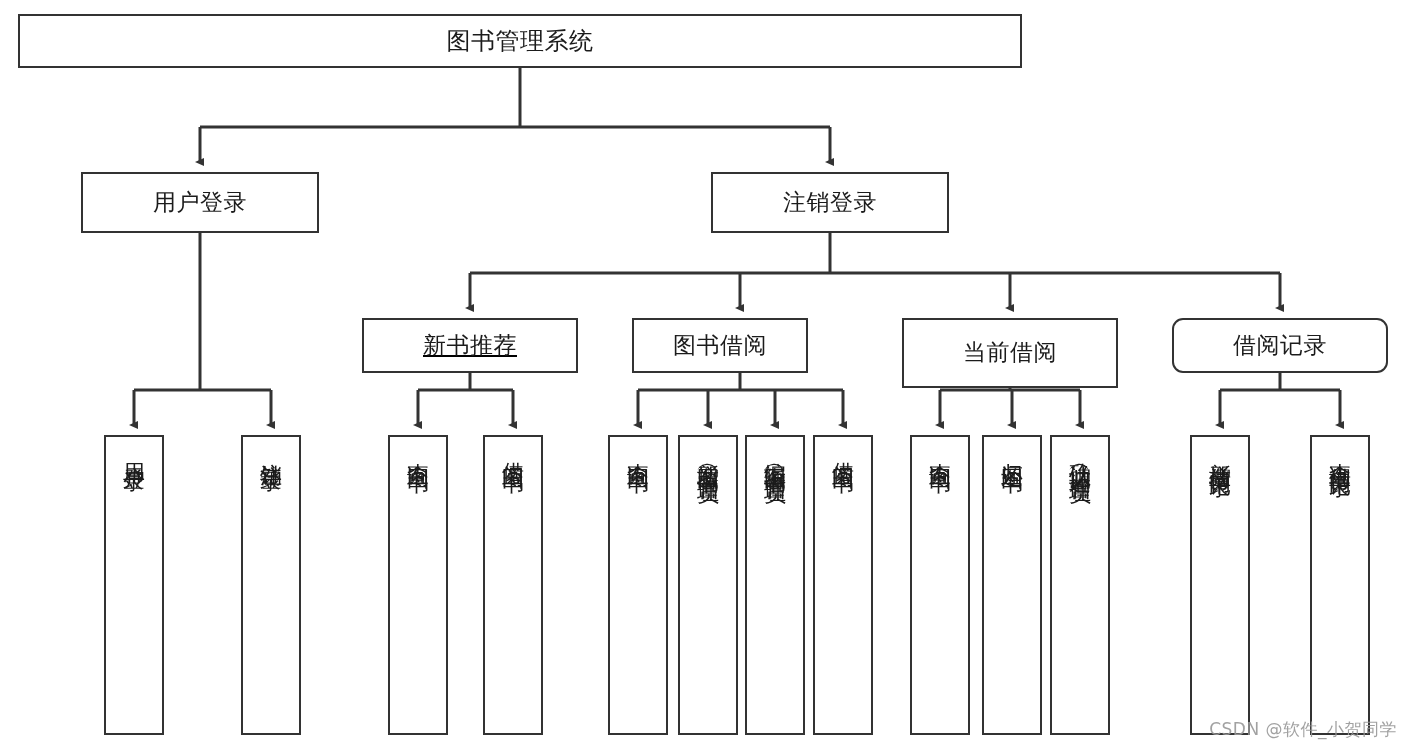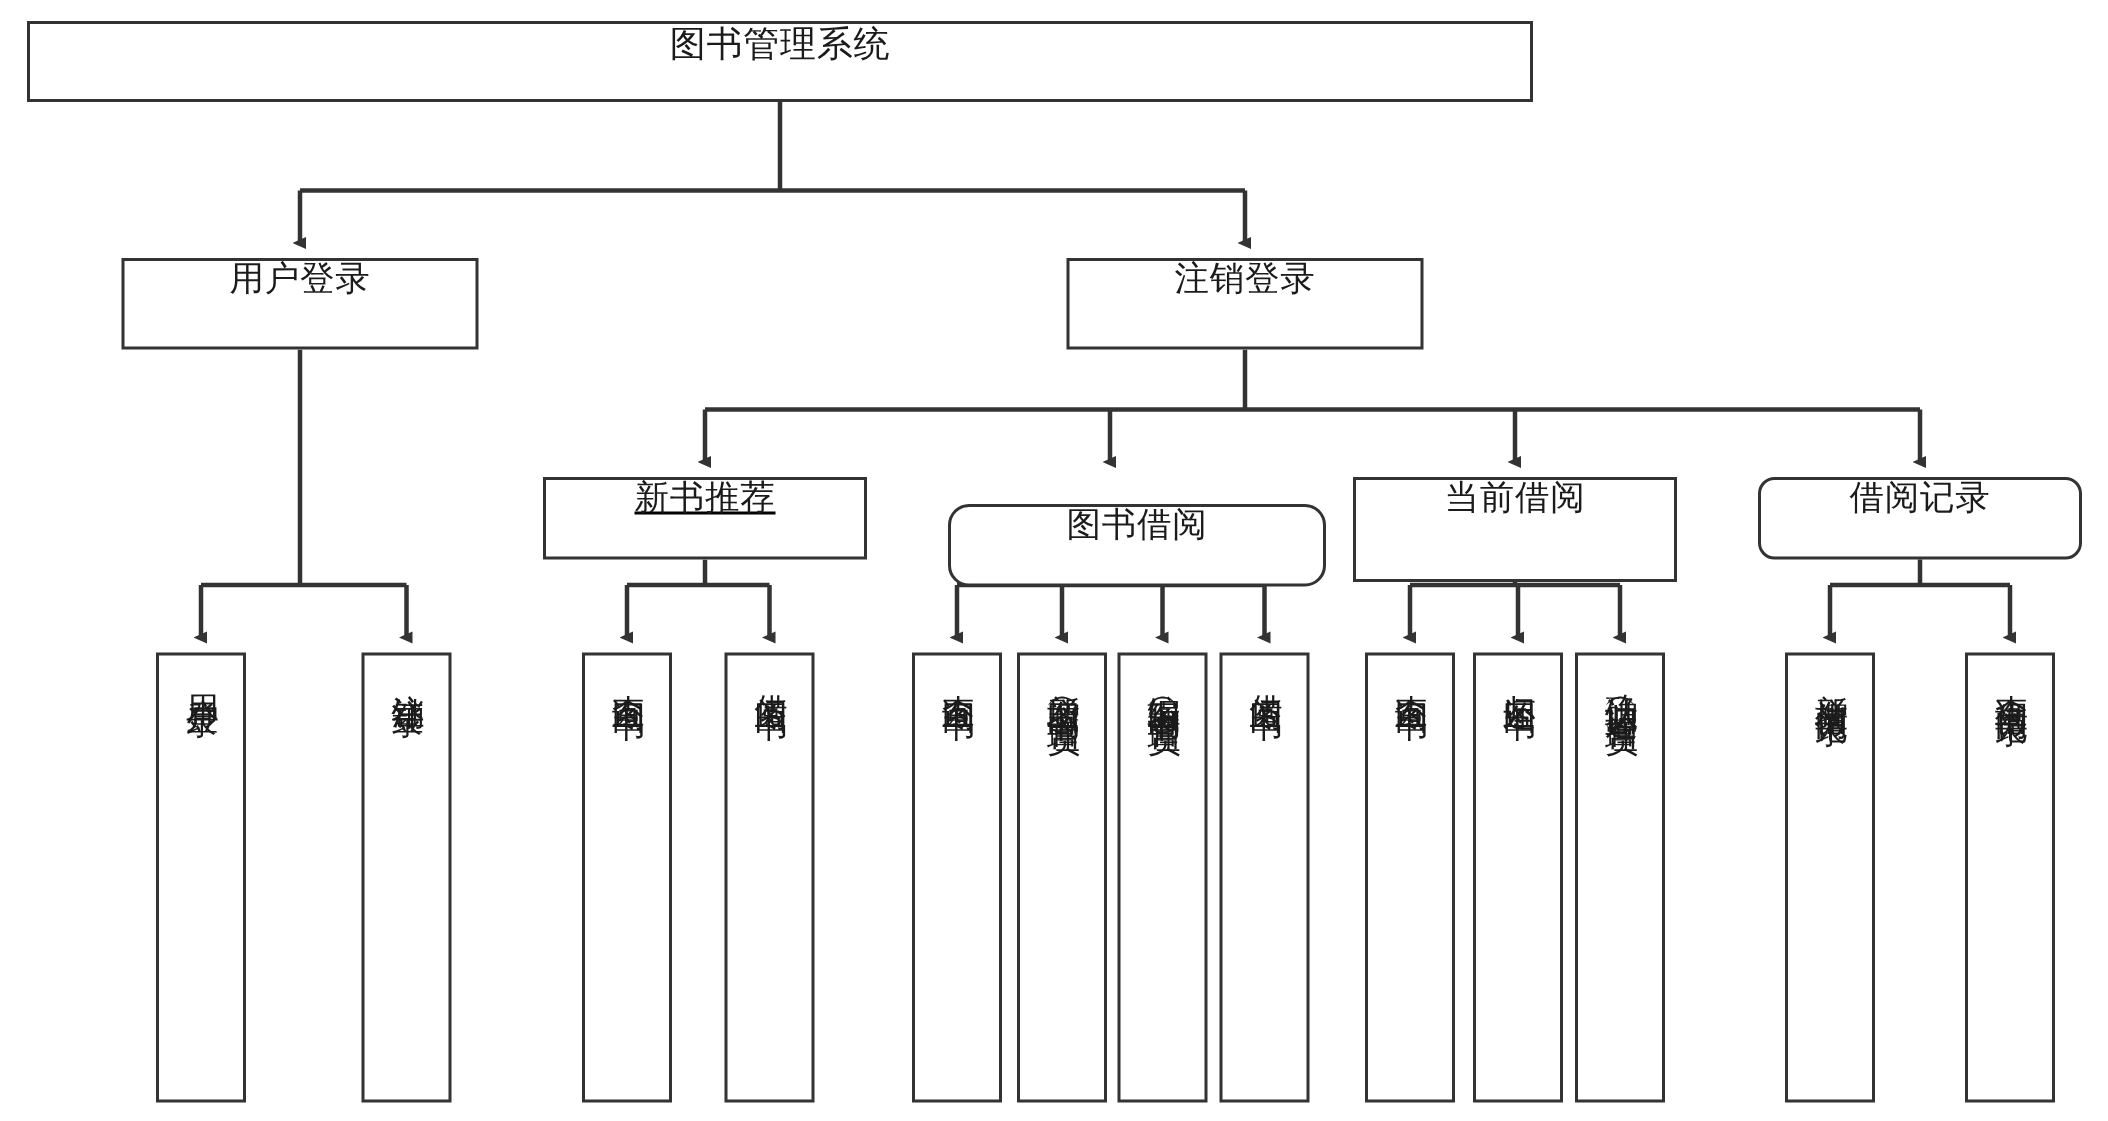--- a/index.html
+++ b/index.html
@@ -27,20 +27,21 @@
     width: 1405px;
     height: 747px;
     pointer-events: none;
   }
   .node {
     position: absolute;
     box-sizing: border-box;
     background: #ffffff;
     border: 2.5px solid #333333;
     display: flex;
+    align-items: center;
     justify-content: center;
     overflow: hidden;
   }
   .node .label {
     color: #1b1b1b;
     line-height: 1.12;
     white-space: nowrap;
     text-align: center;
   }
   .node.horizontal .label {
@@ -127,21 +128,21 @@
       </div>
       <div class="node horizontal" style="left: 81px; top: 172px; width: 238px; height: 61px;">
         <span class="label">用户登录</span>
       </div>
       <div class="node horizontal" style="left: 711px; top: 172px; width: 238px; height: 61px;">
         <span class="label">注销登录</span>
       </div>
       <div class="node horizontal" style="left: 362px; top: 318px; width: 216px; height: 55px; text-decoration: underline;">
         <span class="label">新书推荐</span>
       </div>
-      <div class="node horizontal" style="left: 632px; top: 336px; width: 252px; height: 55px; border-radius: 14px;">
+      <div class="node horizontal" style="left: 632px; top: 318px; width: 176px; height: 55px;">
         <span class="label">图书借阅</span>
       </div>
       <div class="node horizontal" style="left: 902px; top: 318px; width: 216px; height: 70px;">
         <span class="label">当前借阅</span>
       </div>
       <div class="node horizontal" style="left: 1172px; top: 318px; width: 216px; height: 55px; border-radius: 11px;">
         <span class="label">借阅记录</span>
       </div>
       <div class="node vertical" style="left: 104px; top: 435px; width: 60px; height: 300px;">
         <span class="label">用户登录</span>
@@ -177,13 +178,14 @@
         <span class="label">确认归还（管理员）</span>
       </div>
       <div class="node vertical" style="left: 1190px; top: 435px; width: 60px; height: 300px;">
         <span class="label">新增借阅记录</span>
       </div>
       <div class="node vertical" style="left: 1310px; top: 435px; width: 60px; height: 300px;">
         <span class="label">查询借阅记录</span>
       </div>
     </div>
 
+  <div class="watermark">CSDN @软件_小贺同学</div>
 </div>
 
 </body></html>

